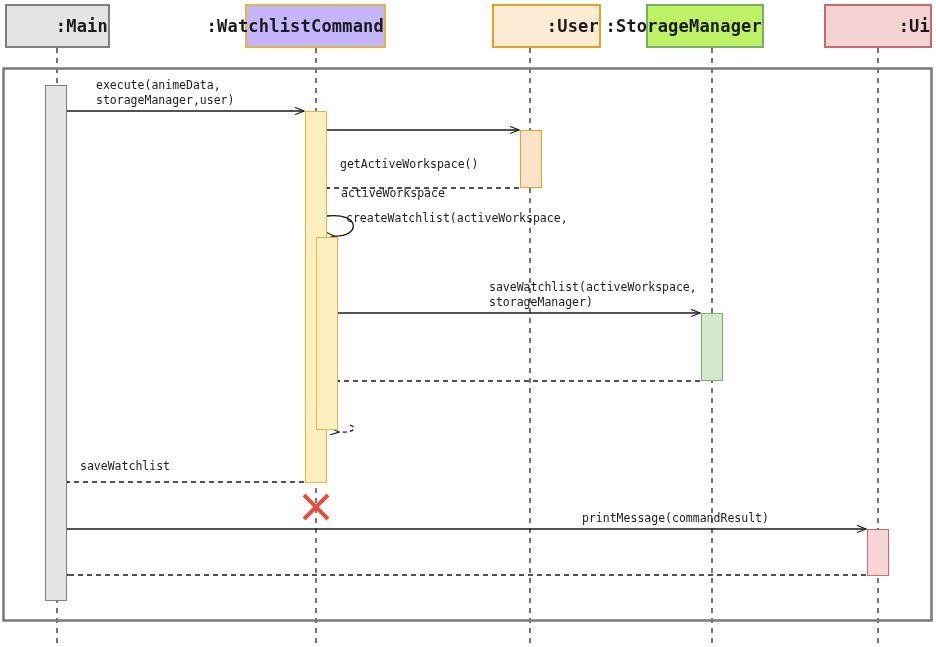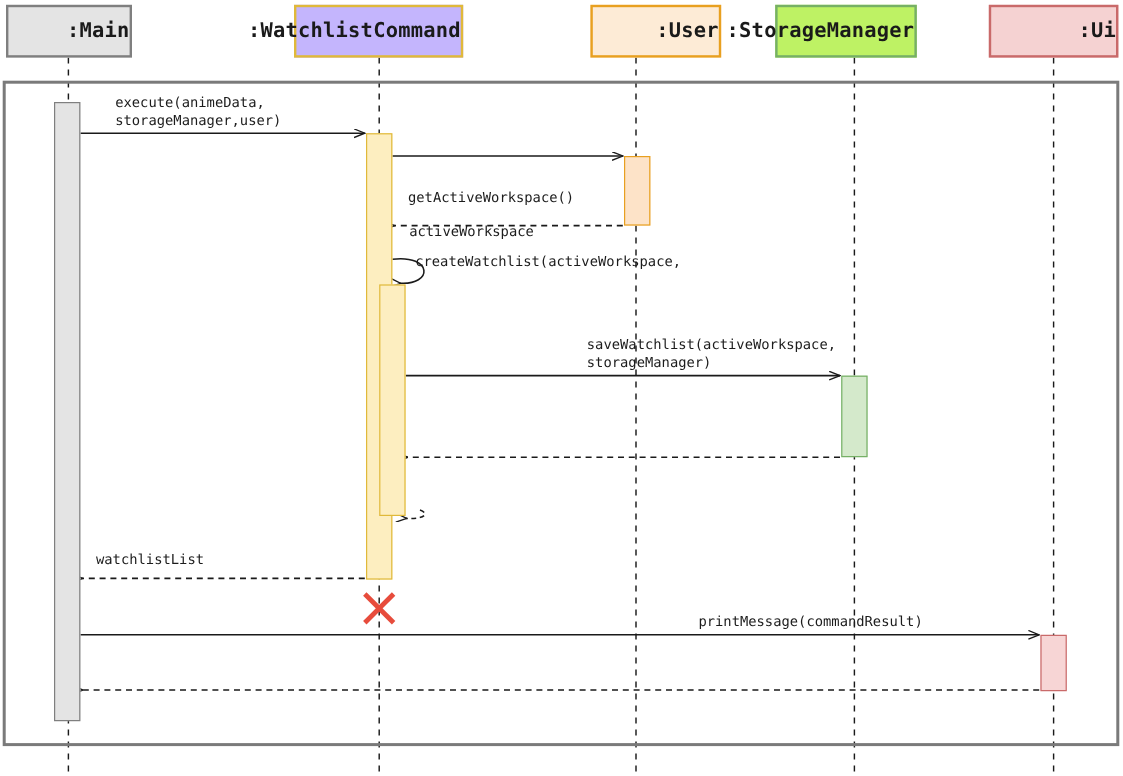--- a/index.html
+++ b/index.html
@@ -132,17 +132,17 @@
       <div class="activation" style="left: 701px; top: 313px; width: 22px; height: 68px; background: rgb(212, 233, 203); border-color: rgb(118, 176, 102);"></div>
       <div class="activation" style="left: 867px; top: 529px; width: 22px; height: 47px; background: rgb(247, 213, 213); border-color: rgb(201, 106, 106);"></div>
     </div>
 
   <div id="labels-layer">
       <div class="msg-label right" style="left: 96px; top: 78px; width: 205px;"><div>execute(animeData,</div><div>storageManager,user)</div></div>
       <div class="msg-label right" style="left: 340px; top: 112px; width: 180px; margin-top: 45px;"><div>getActiveWorkspace()</div></div>
       <div class="msg-label left" style="left: 341px; top: 186px; width: 180px;"><div>activeWorkspace</div></div>
       <div class="msg-label right" style="left: 346px; top: 211px; width: 222px;"><div>createWatchlist(activeWorkspace,</div></div>
       <div class="msg-label right" style="left: 489px; top: 280px; width: 212px;"><div>saveWatchlist(activeWorkspace,</div><div>storageManager)</div></div>
-      <div class="msg-label left" style="left: 80px; top: 459px; width: 200px;"><div>watchlistList</div></div>
+      <div class="msg-label left" style="left: 80px; top: 459px; width: 200px;"><div>saveWatchlist</div></div>
       <div class="msg-label right" style="left: 582px; top: 511px; width: 252px;"><div>printMessage(commandResult)</div></div>
     </div>
 
 </div>
 
 </body></html>

